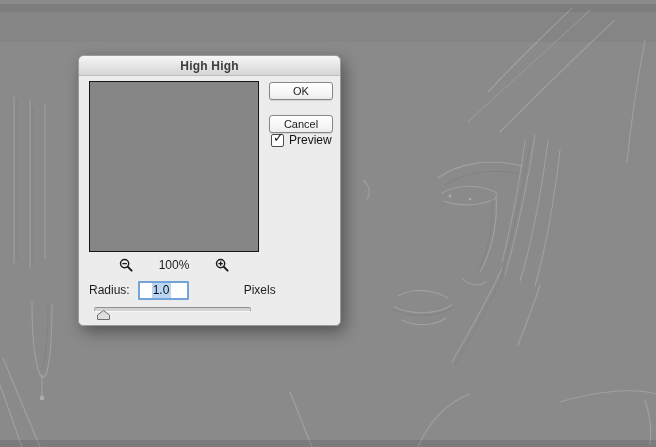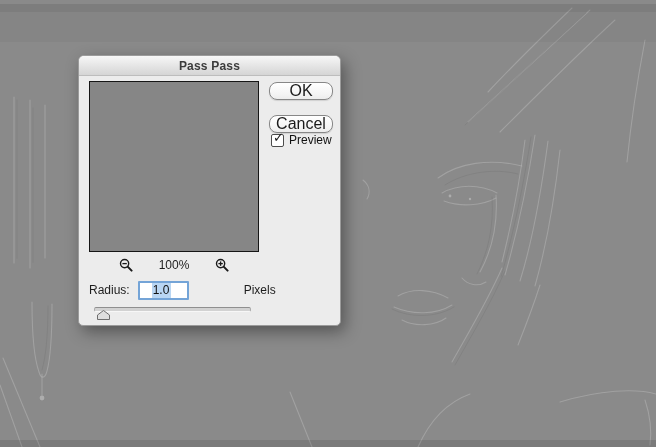--- a/index.html
+++ b/index.html
@@ -76,22 +76,22 @@
     border-right:1px solid #ababab;
     border-bottom:1px solid #f7f7f7;
     border-radius:2px;
   }
   .slider-thumb { position:absolute; left:3px; top:3px; width:13px; height:10px; cursor:pointer; }
 
   .btn {
     position:absolute; left:190px; width:64px; height:18px;
     background:linear-gradient(180deg,#ffffff 0%,#f4f4f4 70%,#ececec 100%);
     border:1px solid #878787;
-    border-radius:8px;
-    font-size:16px; color:#1a1a1a;
+    border-radius:3px;
+    font-size:11px; color:#1a1a1a;
     display:flex; align-items:center; justify-content:center;
     cursor:pointer;
     box-shadow:0 1px 1px rgba(0,0,0,0.12);
   }
   .btn-ok { top:26px; }
   .btn-cancel { top:59px; }
 
   .checkbox-row {
     position:absolute; left:192px; top:77px; height:14px;
     display:flex; align-items:center; gap:5px; cursor:pointer;
@@ -168,21 +168,21 @@
     <circle cx="42" cy="398" r="2.4"></circle>
   </g>
 </svg>
 <div class="band-top"></div>
 <div class="band-top2"></div>
 <div class="band-bottom"></div>
 
 <div class="dialog">
 
   <div class="title-bar">
-    <span class="title-text">Pass Pass</span>
+    <span class="title-text">High High</span>
   </div>
 
   <div class="preview-box"></div>
 
   <div class="zoom-row">
     <div class="zoom-btn">
       <svg width="14" height="14" viewBox="0 0 14 14">
         <circle cx="5.6" cy="5.6" r="4.1" fill="none" stroke="#1a1a1a" stroke-width="1.4"></circle>
         <line x1="8.9" y1="8.9" x2="12.6" y2="12.6" stroke="#1a1a1a" stroke-width="2" stroke-linecap="round"></line>
         <line x1="3.4" y1="5.6" x2="7.8" y2="5.6" stroke="#1a1a1a" stroke-width="1.3"></line>

